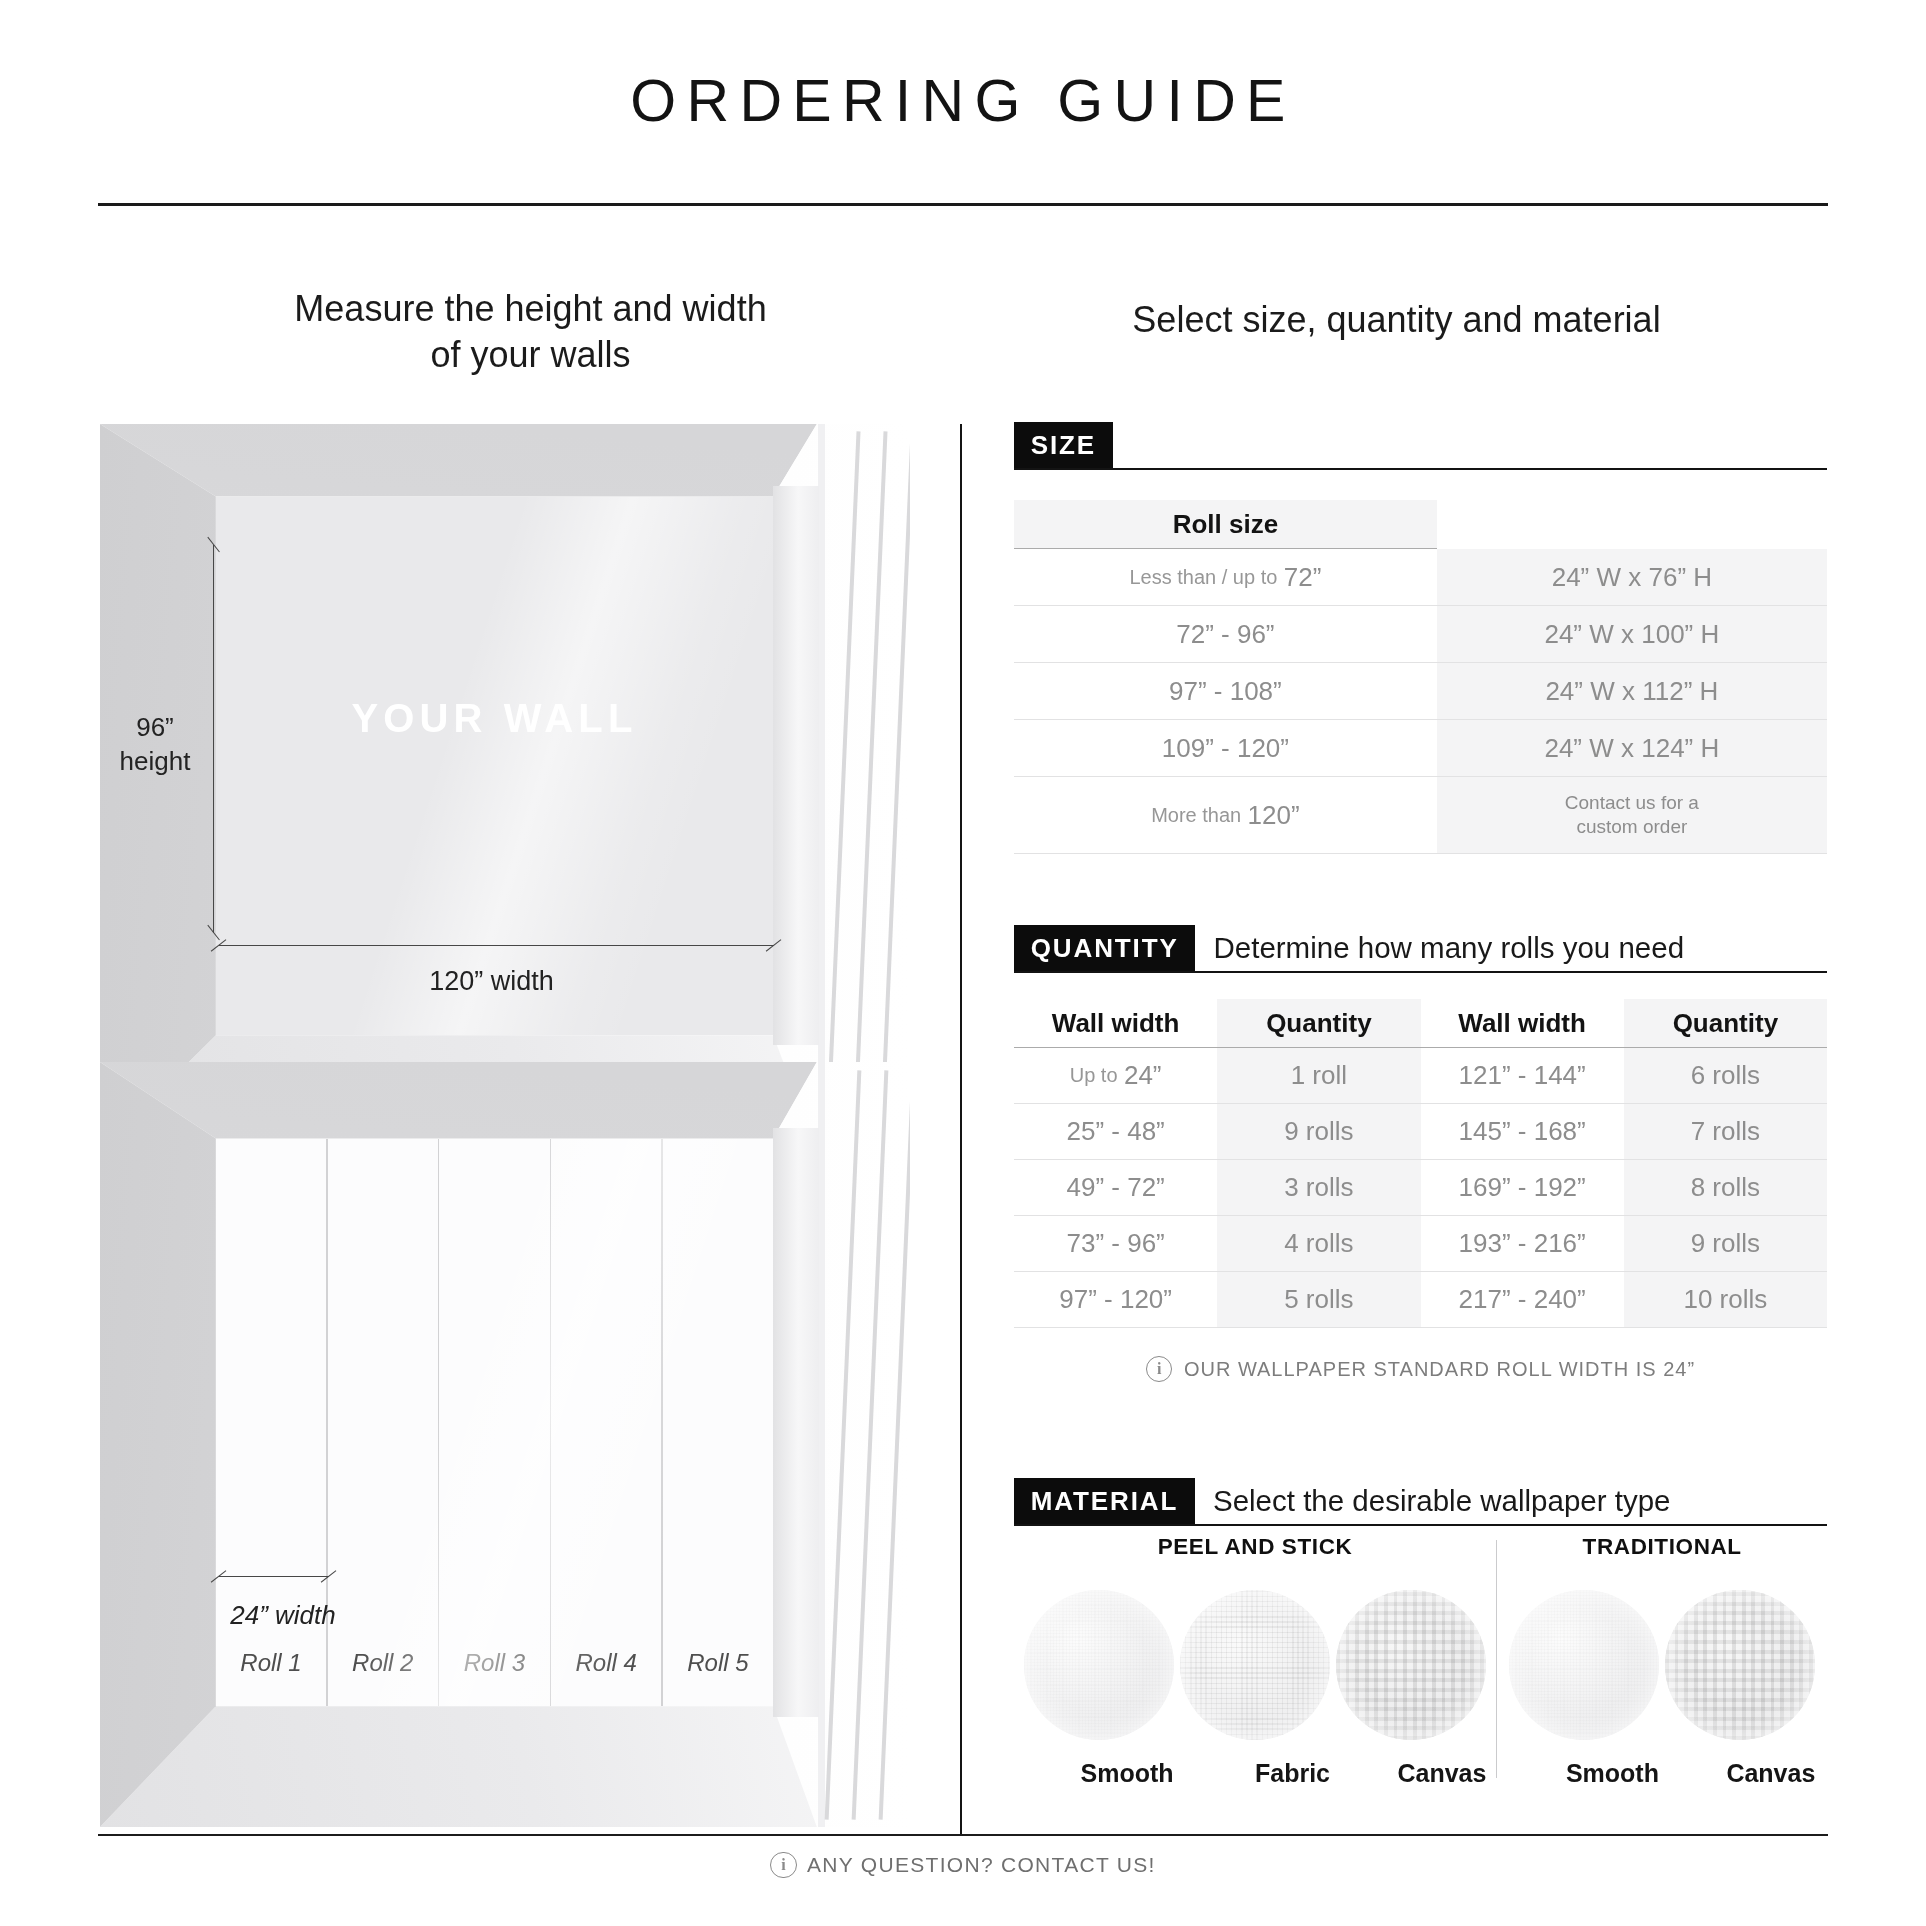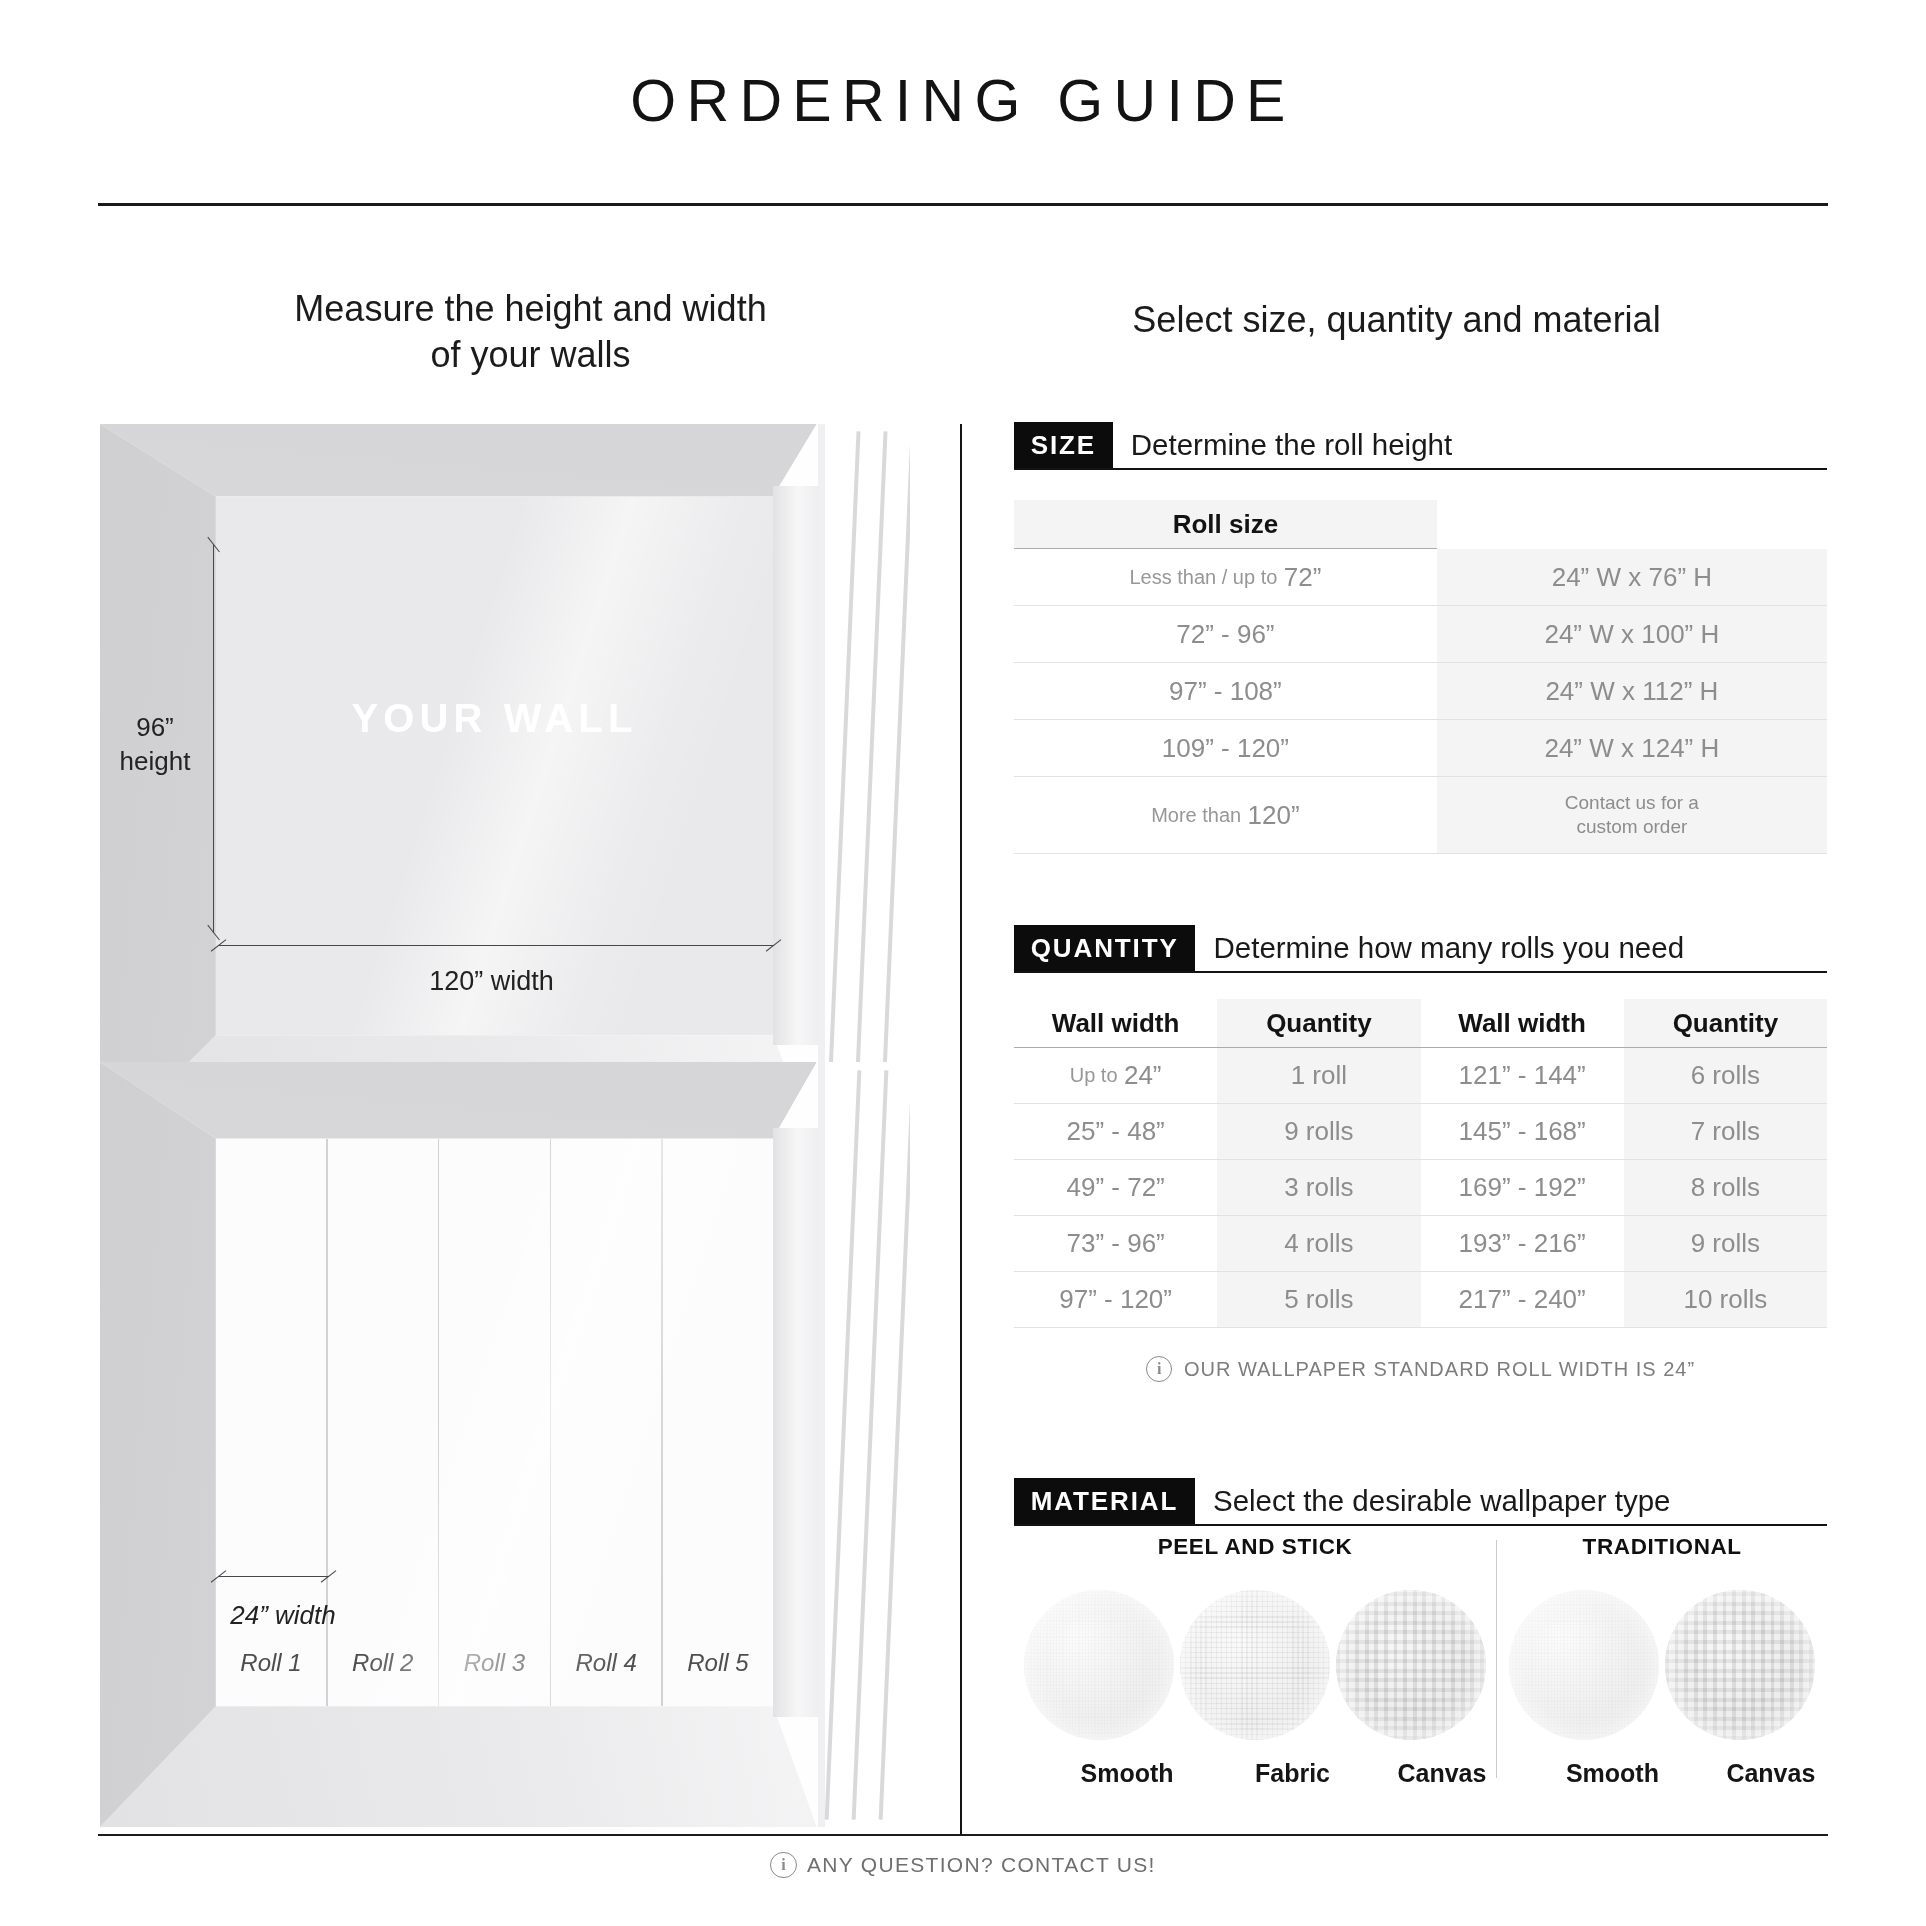--- a/index.html
+++ b/index.html
@@ -196,21 +196,20 @@
       <span class="tick tick-hr"></span>
     </div>
     <div class="abs width-label2">24” width</div>
   </div>
 
 
   <div class="abs col-heading right-heading">Select size, quantity and material</div>
 
   <div class="abs section-head" id="size-head">
     <div class="badge">SIZE</div>
-    <div class="subtitle">Determine the roll height</div>
   </div>
 
   <div class="abs tbl" id="size-table">
     <div class="tr size-cols th">
       <div class="td shaded">Roll size</div>
     </div>
     <div class="tr size-cols">
       <div class="td">
           <span class="prefix">Less than / up to</span>
           <span class="val">72”</span>

